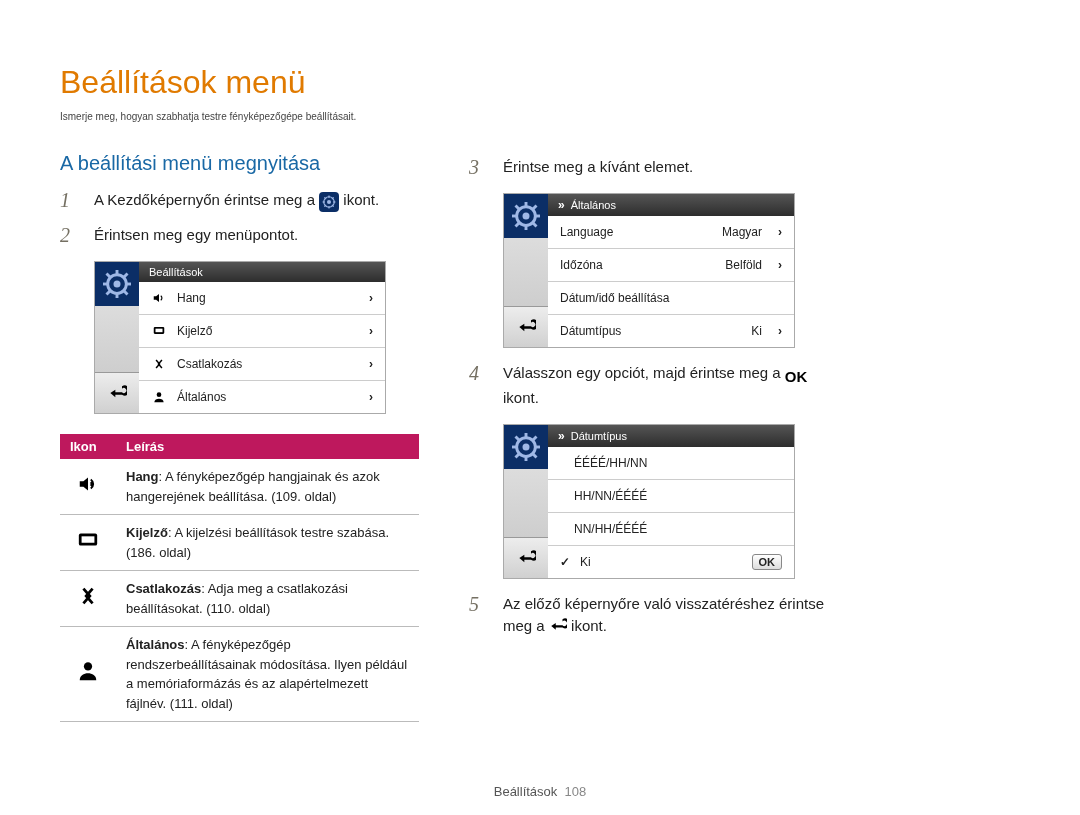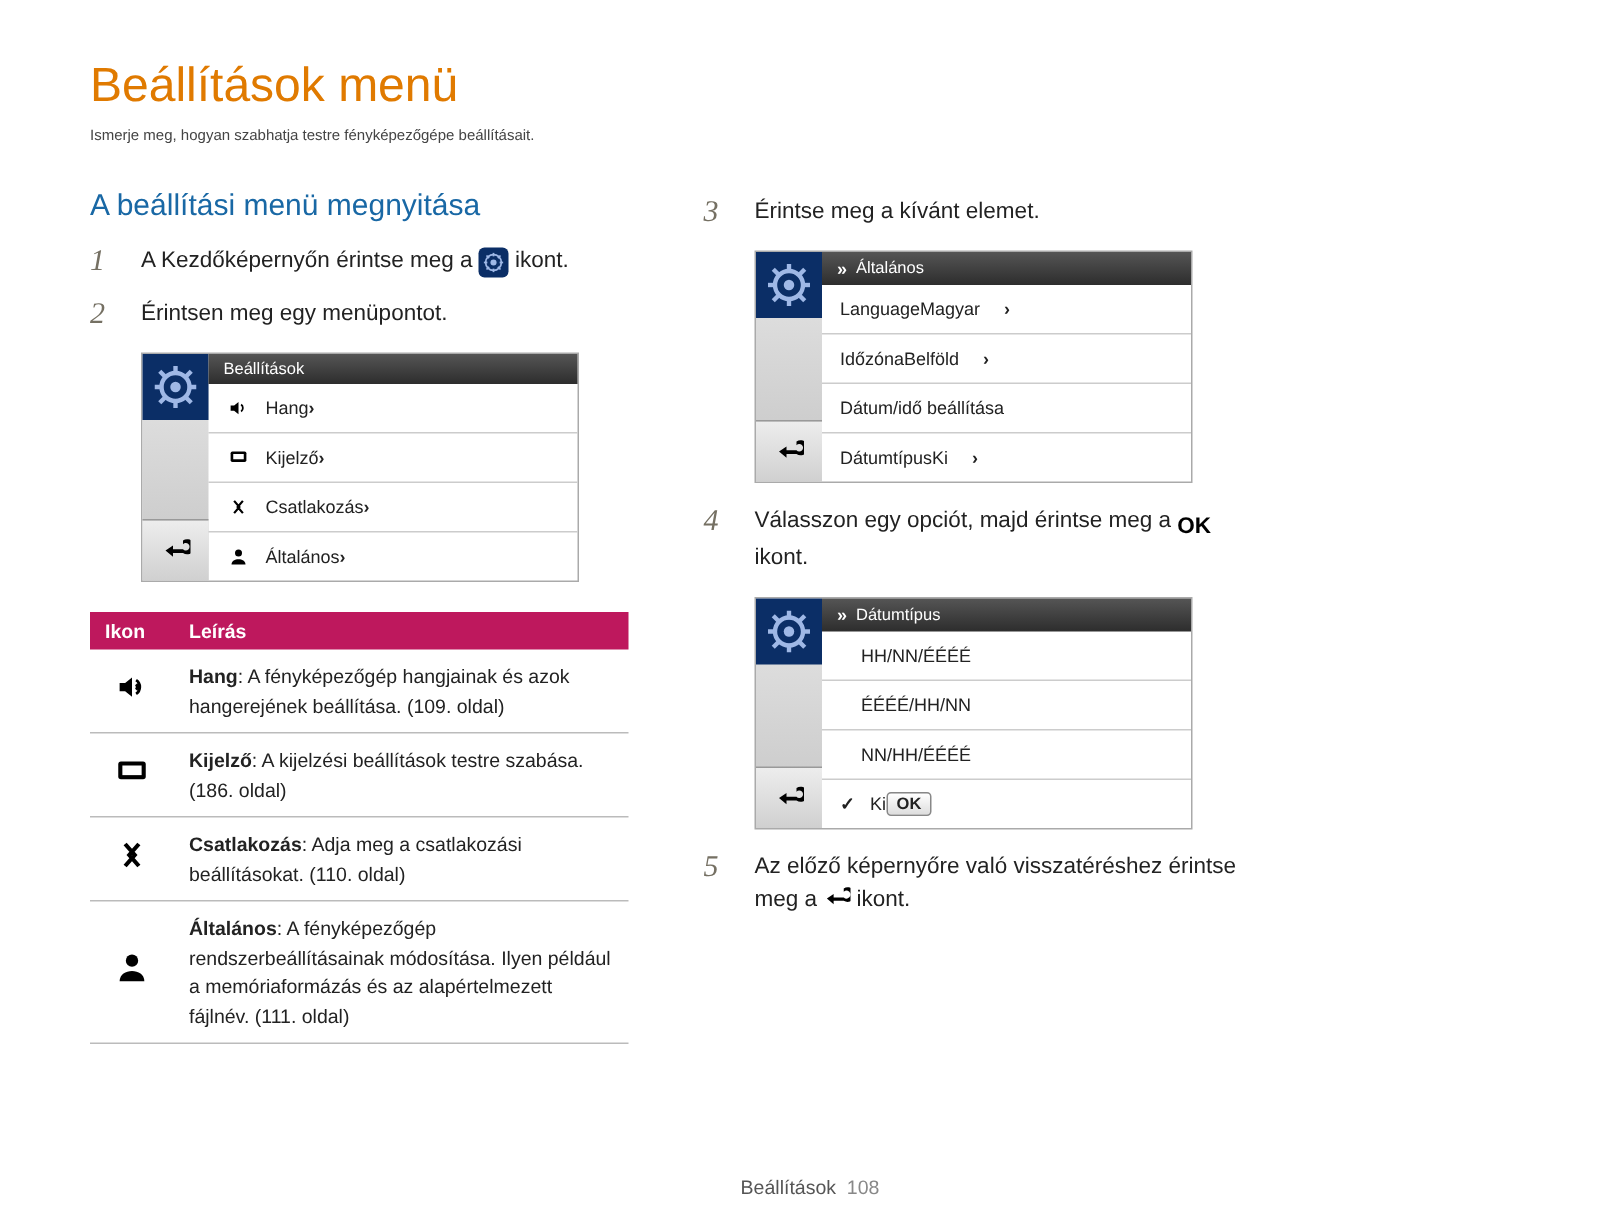--- a/index.html
+++ b/index.html
@@ -8,21 +8,21 @@
     width: 1080px;
     height: 815px;
     font-family: Arial, Helvetica, sans-serif;
     font-size: 15px;
     color: #222;
     background: #fff;
   }
   .page {
     width: 888px;
     height: 815px;
-    padding: 18px 60px 20px 60px;
+    padding: 44px 60px 20px 60px;
     box-sizing: border-box;
     position: relative;
   }
   .title {
     color: #e07a00;
     font-size: 32px;
     font-weight: 500;
     margin: 20px 0 10px 0;
   }
   .subtitle {
@@ -132,21 +132,21 @@
     align-items: center;
     gap: 6px;
   }
   .mock-hdr .chev, .mock-row .chev-r {
     font-weight: bold;
     font-size: 12px;
   }
   .mock-row {
     display: flex;
     align-items: center;
-    justify-content: flex-start;
+    justify-content: space-between;
     padding: 8px 12px;
     border-bottom: 1px solid #ccc;
     min-height: 16px;
   }
   .mock-row:last-child { border-bottom: none; }
   .mock-row .left {
     display: flex;
     align-items: center;
     gap: 10px;
   }
@@ -470,26 +470,26 @@
                 </svg>
             </div>
           </div>
           <div class="mock-list">
             <div class="mock-hdr">
                 <span class="chev">»</span>
                 <span>Dátumtípus</span>
               </div>
             <div class="mock-row">
               <div class="left" style="padding-left:14px">
+                  <span>ÉÉÉÉ/HH/NN</span>
+                </div>
+            </div>
+            <div class="mock-row">
+              <div class="left" style="padding-left:14px">
                   <span>HH/NN/ÉÉÉÉ</span>
-                </div>
-            </div>
-            <div class="mock-row">
-              <div class="left" style="padding-left:14px">
-                  <span>ÉÉÉÉ/HH/NN</span>
                 </div>
             </div>
             <div class="mock-row">
               <div class="left" style="padding-left:14px">
                   <span>NN/HH/ÉÉÉÉ</span>
                 </div>
             </div>
             <div class="mock-row">
               <div class="left">
                   <span class="check">✓</span>

